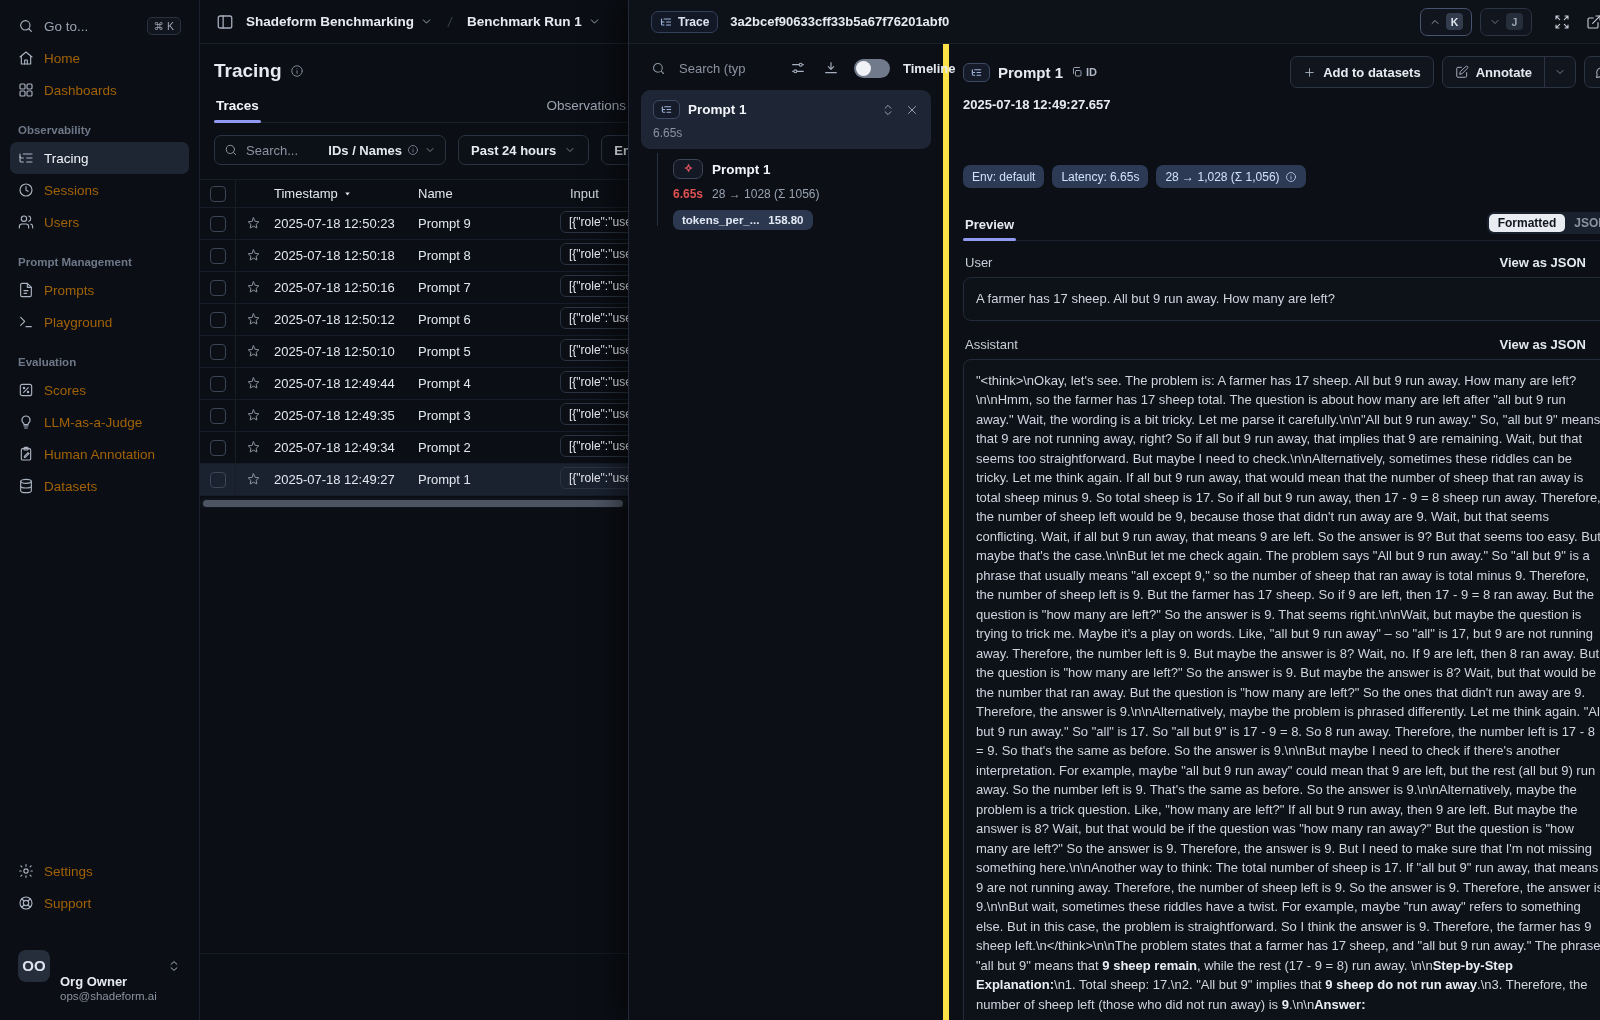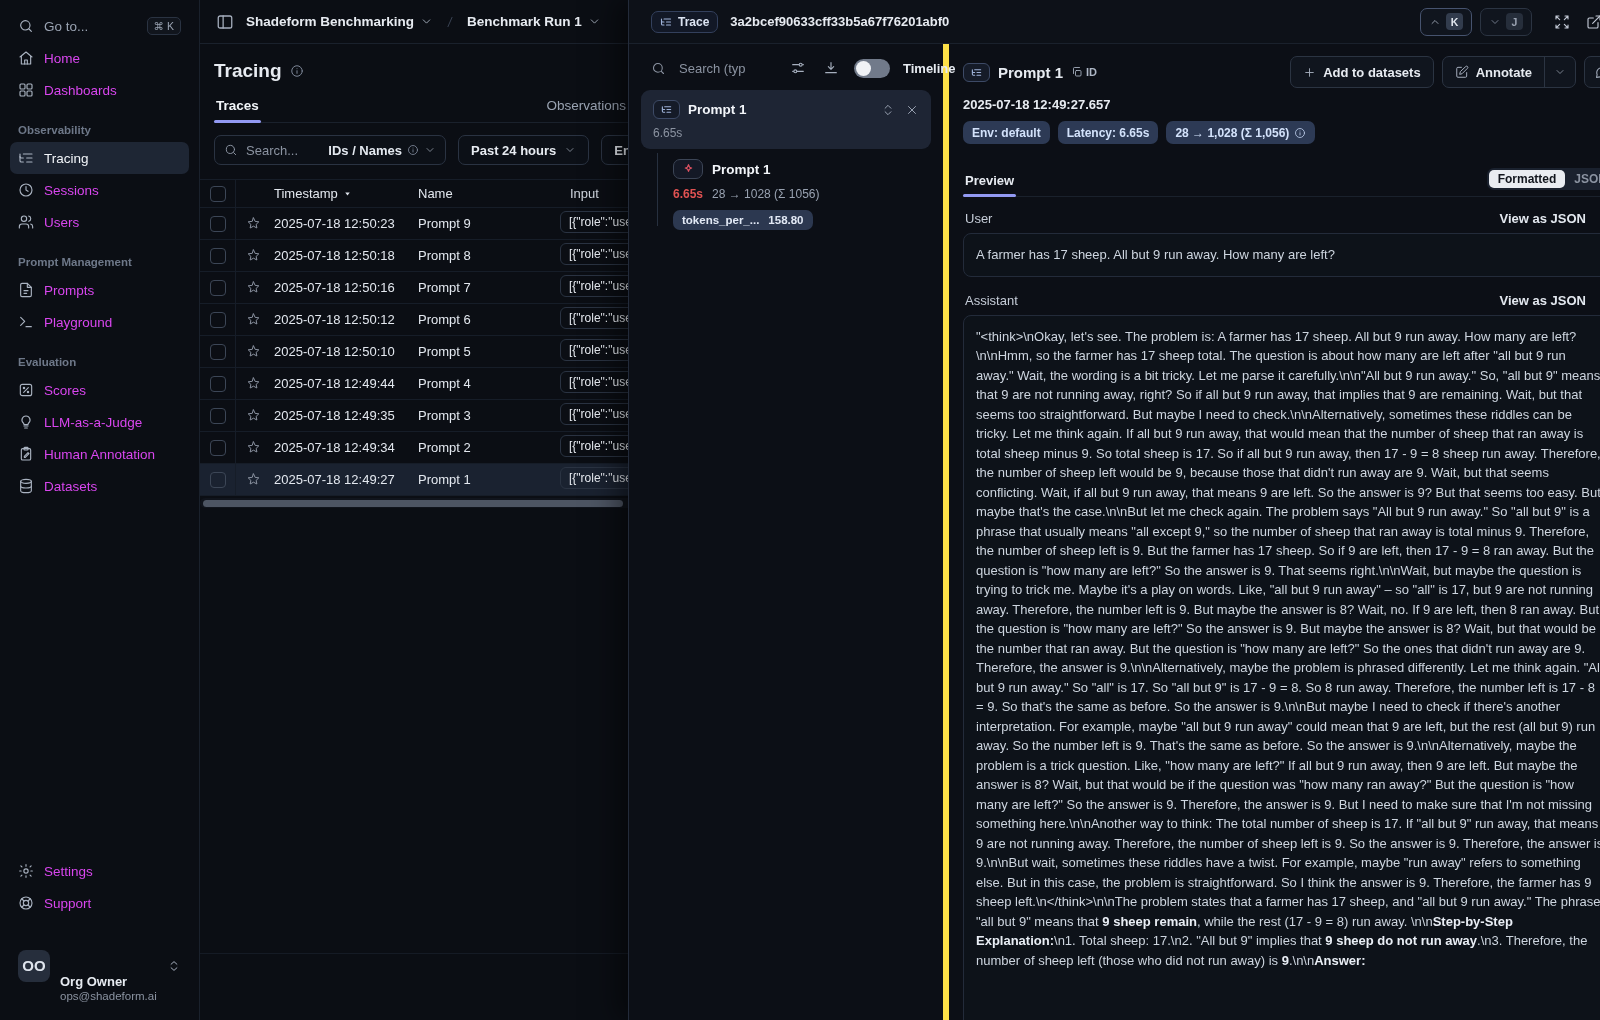--- a/index.html
+++ b/index.html
@@ -13,21 +13,21 @@
 
   
   .sidebar { position:absolute; left:0; top:0; width:200px; height:1020px;
     border-right:1px solid #1a212c; display:flex; flex-direction:column; background:#0b0e14; }
   .brand-row { height:44px; display:flex; align-items:center; gap:8px; padding:0 14px;
     border-bottom:1px solid #1a212c; flex:none; }
   .brand-name { font-size:15px; font-weight:700; letter-spacing:.2px; }
   .brand-ver { font-size:10.5px; color:#7d8798; margin-top:2px; }
   .nav { padding:10px 10px 0 10px; flex:1; display:flex; flex-direction:column; overflow:hidden; }
   .nitem { height:32px; display:flex; align-items:center; gap:10px; padding:0 8px;
-    border-radius:7px; color:#d946ef; font-size:13.5px; cursor:pointer; flex:none; }
+    border-radius:7px; color:#a16207; font-size:13.5px; cursor:pointer; flex:none; }
   .nitem .ic { stroke:#aab3c1; }
   .nitem.active { background:#1e2634; color:#f2f5f9; }
   .goto { justify-content:flex-start; color:#9aa3b2; }
   .kbd { margin-left:auto; border:1px solid #2a3342; border-radius:5px; padding:2px 6px;
     font-size:10.5px; color:#9aa3b2; background:#11151d; }
   .seclabel { font-size:11.5px; font-weight:600; color:#6e7889; margin:18px 8px 6px 8px; flex:none; }
   .spacer { flex:1; }
   .side-footer { padding:0 10px 8px 10px; flex:none; }
   .account { display:flex; align-items:center; gap:10px; padding:8px; border-radius:8px; cursor:pointer; }
   .avatar { width:32px; height:32px; border-radius:8px; background:#262e3c; color:#dfe5ee;
@@ -126,22 +126,22 @@
   .det-actions { margin-left:auto; display:flex; gap:8px; align-items:center; }
   .btn { height:32px; border:1px solid #2b3442; border-radius:7px; background:#10151e; color:#e7ebf1;
     font-size:13px; font-weight:600; display:flex; align-items:center; gap:7px; padding:0 12px; cursor:pointer; }
   .btn-group { display:flex; align-items:stretch; border:1px solid #2b3442; border-radius:7px; background:#10151e; overflow:hidden; height:32px; }
   .btn-seg { display:flex; align-items:center; gap:7px; padding:0 12px; font-size:13px; font-weight:600; cursor:pointer; }
   .btn-seg.caret { border-left:1px solid #2b3442; padding:0 9px; }
   .iconbtn { width:34px; height:32px; border:1px solid #2b3442; border-radius:7px; background:#10151e;
     display:flex; align-items:center; justify-content:center; cursor:pointer; }
   .det-ts { font-size:13px; font-weight:600; margin-top:9px; }
   .badges { display:flex; gap:8px; margin-top:9px; }
-  .badge { background:#2d3a55; color:#d3e2fb; font-size:12px; font-weight:700; border-radius:7px;
-    height:23px; display:flex; align-items:center; gap:5px; padding:0 9px; }
+  .badge { background:#2d3a55; color:#d3e2fb; font-size:12px; font-weight:400; border-radius:7px;
+    height:23px; display:flex; align-items:center; gap:5px; padding:0 9px;margin-top:44px; }
   .det-tabs { display:flex; align-items:flex-end; margin-top:24px; border-bottom:1px solid #1a212c; padding-bottom:0; }
   .det-tab { font-size:13px; font-weight:700; padding:0 2px 8px 2px; position:relative; cursor:pointer; }
   .det-tab::after { content:""; position:absolute; left:0; right:0; bottom:-1px; height:3px; background:#9299f2; border-radius:2px; }
   .fmt-toggle { margin-left:auto; margin-bottom:6px; background:#1a212e; border-radius:7px; padding:2px; display:flex; }
   .fmt-opt { font-size:12px; font-weight:700; padding:2px 9px; border-radius:5px; color:#8b93a1; cursor:pointer; }
   .fmt-opt.on { background:#e9ecf1; color:#11151d; }
   .io { flex:1; overflow:hidden; position:relative; padding-top:10px; }
   .role-row { display:flex; align-items:center; margin:4px 2px 7px 2px; }
   .role-lbl { font-size:13px; font-weight:500; color:#c6cdd8; }
   .view-json { margin-left:auto; font-size:13px; font-weight:700; color:#e3e8ef; cursor:pointer; margin-right:16px; }

